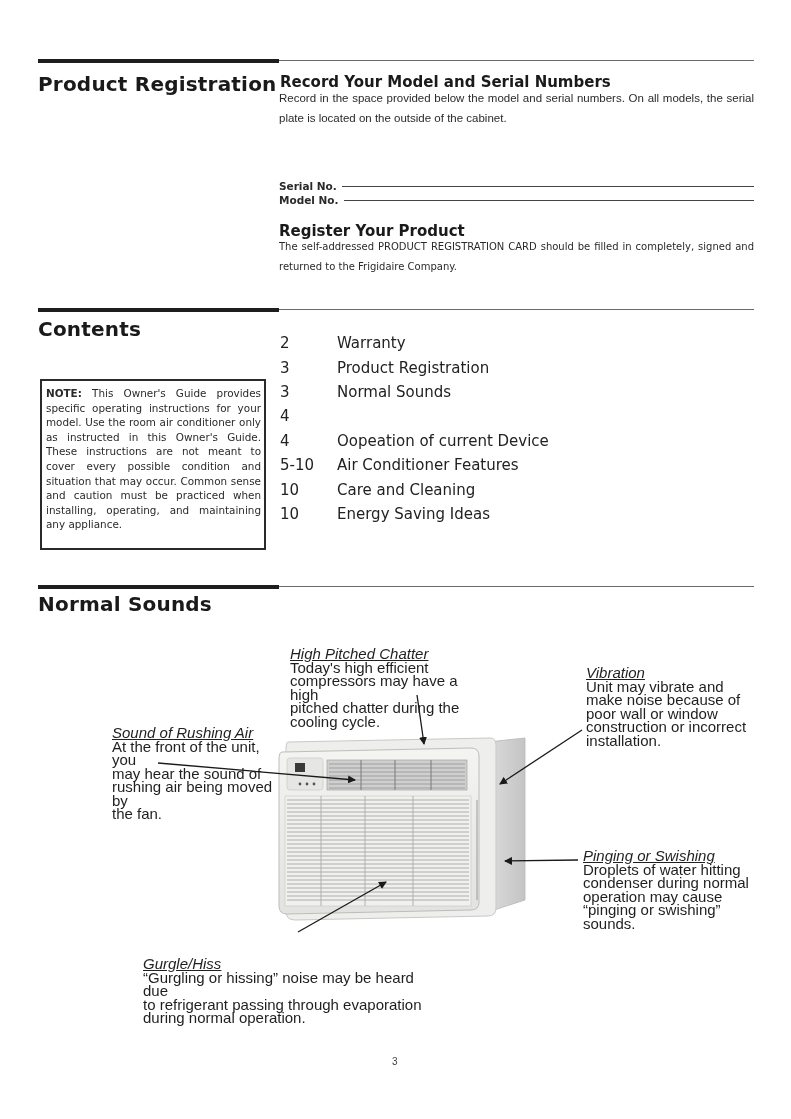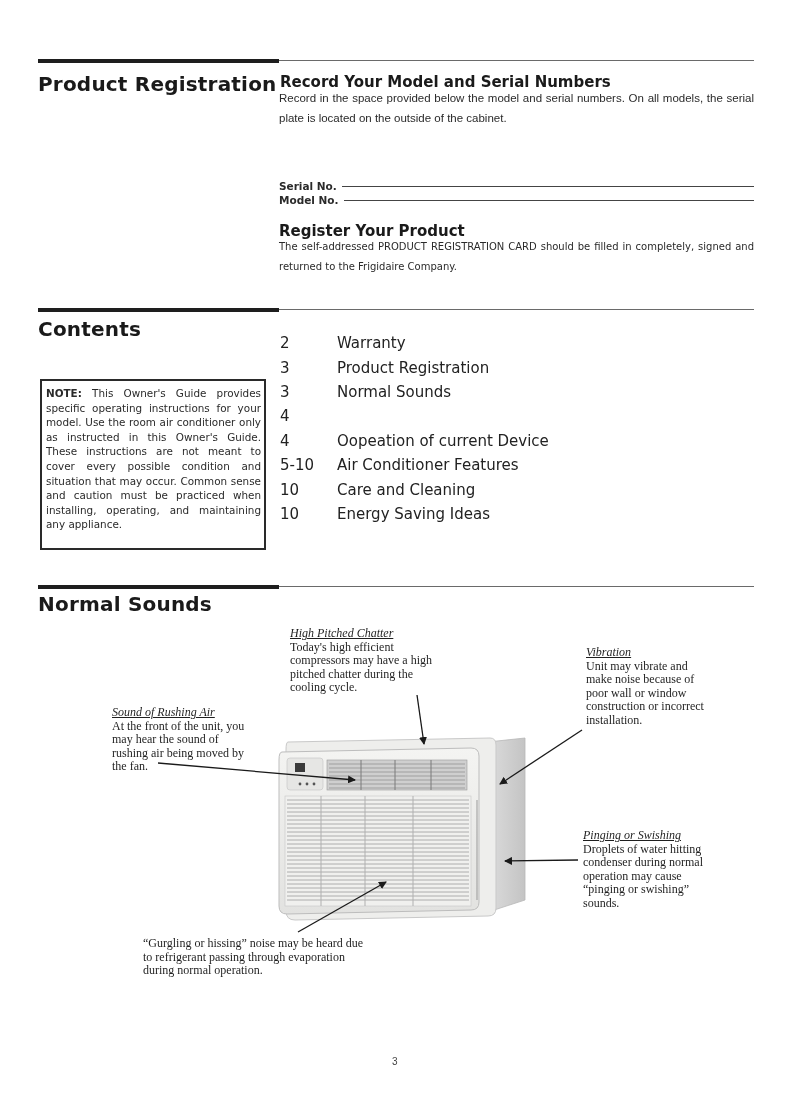--- a/index.html
+++ b/index.html
@@ -25,21 +25,21 @@
   .note-box { position: absolute; left: 40px; top: 379px; width: 226px; height: 171px;
               border: 2px solid #2a2a2a; box-sizing: border-box; padding: 5px 3px 16px 4px;
               font-family: "DejaVu Sans", sans-serif; font-size: 10.4px; line-height: 14.6px; color: #2a2a2a; }
   .note-box .lbl { font-weight: bold; }
 
   .toc { position: absolute; left: 280px; top: 331px; width: 340px; }
   .toc-row { display: flex; height: 24.4px; align-items: center; font-family: "DejaVu Sans", sans-serif; font-size: 15px; color: #222; }
   .toc-page { width: 57px; }
   .toc-title { white-space: nowrap; }
 
-  .callout { position: absolute; font-family: Liberation Serif, serif; font-size: 12px; line-height: 13.5px; color: #1f1f1f; }
+  .callout { position: absolute; font-family: Liberation Sans, sans-serif; font-size: 15px; line-height: 13.5px; color: #1f1f1f; margin-top: 20px; }
   .callout .ttl { font-style: italic; text-decoration: underline; display: block; }
 
   .page-num { position: absolute; left: 392px; top: 1056px; font-size: 10px; color: #444; }
 </style>
 </head>
 <body>
 
 <div class="rule-thin" style="left:38px; top:60px; width:716px;"></div>
 <div class="rule-thick" style="left:38px; top:59px; width:241px;"></div>
 
@@ -228,18 +228,19 @@
 <div class="callout" style="left:583px; top:829px; width:170px;">
   <span class="ttl">Pinging or Swishing</span>
   <div>Droplets of water hitting</div>
   <div>condenser during normal</div>
   <div>operation may cause</div>
   <div>“pinging or swishing”</div>
   <div>sounds.</div>
 </div>
 
 <div class="callout" style="left:143px; top:937px; width:280px;">
+  <span class="ttl">Gurgle/Hiss</span>
   <div>“Gurgling or hissing” noise may be heard due</div>
   <div>to refrigerant passing through evaporation</div>
   <div>during normal operation.</div>
 </div>
 
 <div class="page-num">3</div>
 
 </body></html>

